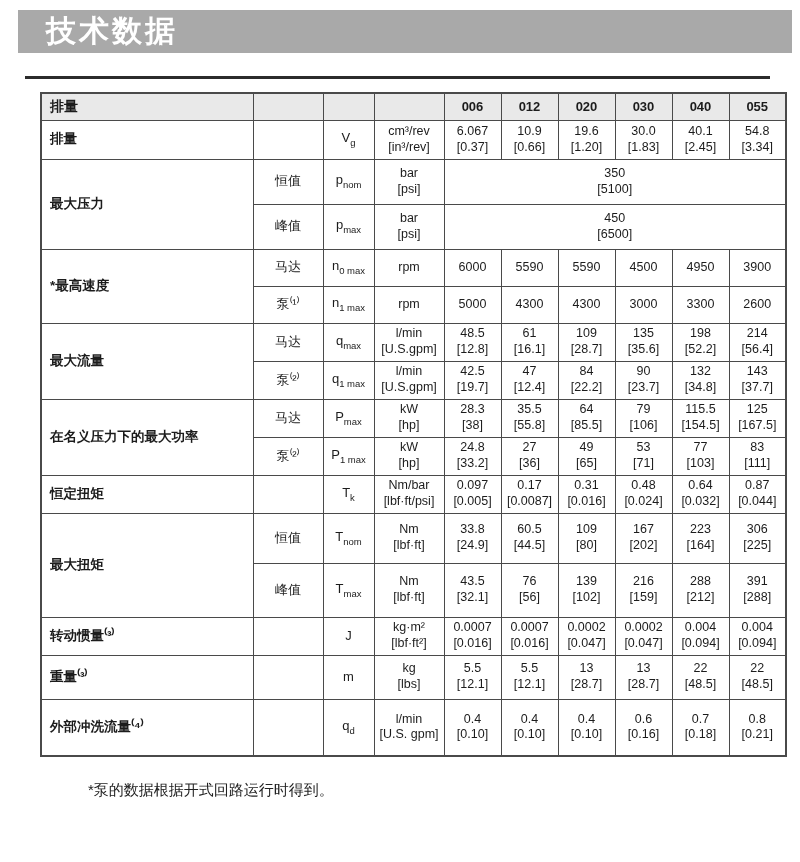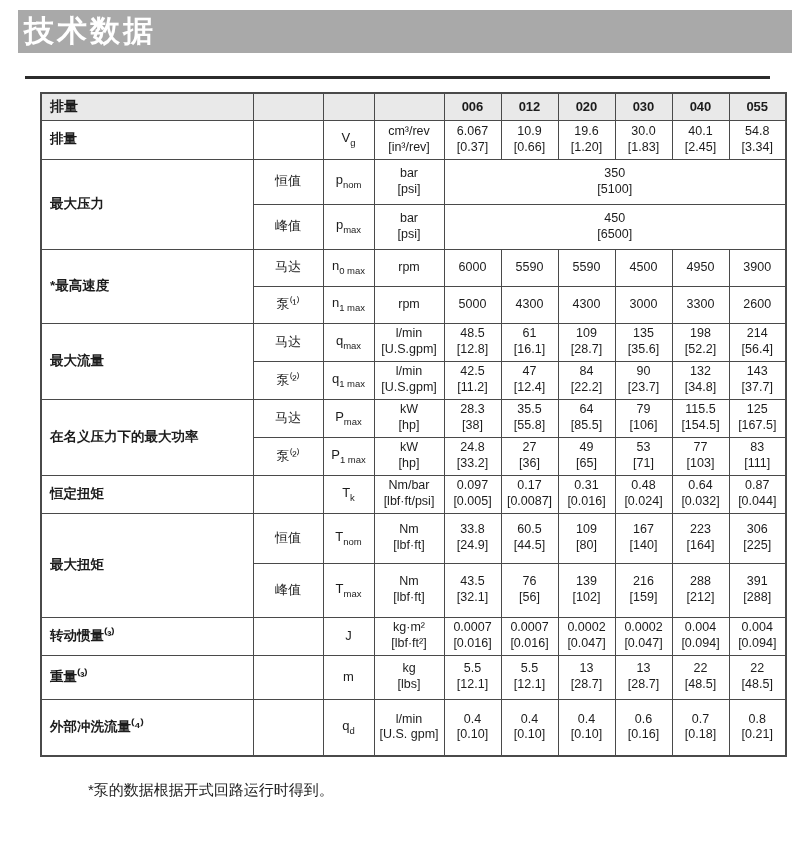--- a/index.html
+++ b/index.html
@@ -8,21 +8,21 @@
     background: #ffffff;
     font-family: "Liberation Sans", sans-serif;
     color: #1c1c1c;
     position: relative;
   }
   .banner {
     position: absolute; left: 18px; top: 10px;
     width: 774px; height: 43px;
     background: #a9a9a9; color: #ffffff;
     display: flex; align-items: center;
-    padding-left: 6px;
+    padding-left: 28px;
     font-size: 30px; font-weight: bold; letter-spacing: 3px; text-align: right;
   }
   .rule {
     position: absolute; left: 25px; top: 76px;
     width: 745px; border-top: 3px solid #2b2b2b;
   }
   table.spec {
     position: absolute; left: 40px; top: 92px;
     width: 745px;
     border-collapse: collapse; table-layout: fixed;
@@ -236,21 +236,21 @@
       </tr>
       <tr style="height: 38px;">
         <td class="c-sub">泵⁽²⁾</td>
         <td class="c-sym">q<sub>1 max</sub></td>
         <td class="c-unit">
           <div>l/min</div>
           <div>[U.S.gpm]</div>
         </td>
         <td class="c-val">
           <div>42.5</div>
-          <div>[11.2]</div>
+          <div>[19.7]</div>
         </td>
         <td class="c-val">
           <div>47</div>
           <div>[12.4]</div>
         </td>
         <td class="c-val">
           <div>84</div>
           <div>[22.2]</div>
         </td>
         <td class="c-val">
@@ -379,21 +379,21 @@
         <td class="c-val">
           <div>60.5</div>
           <div>[44.5]</div>
         </td>
         <td class="c-val">
           <div>109</div>
           <div>[80]</div>
         </td>
         <td class="c-val">
           <div>167</div>
-          <div>[140]</div>
+          <div>[202]</div>
         </td>
         <td class="c-val">
           <div>223</div>
           <div>[164]</div>
         </td>
         <td class="c-val">
           <div>306</div>
           <div>[225]</div>
         </td>
       </tr>

